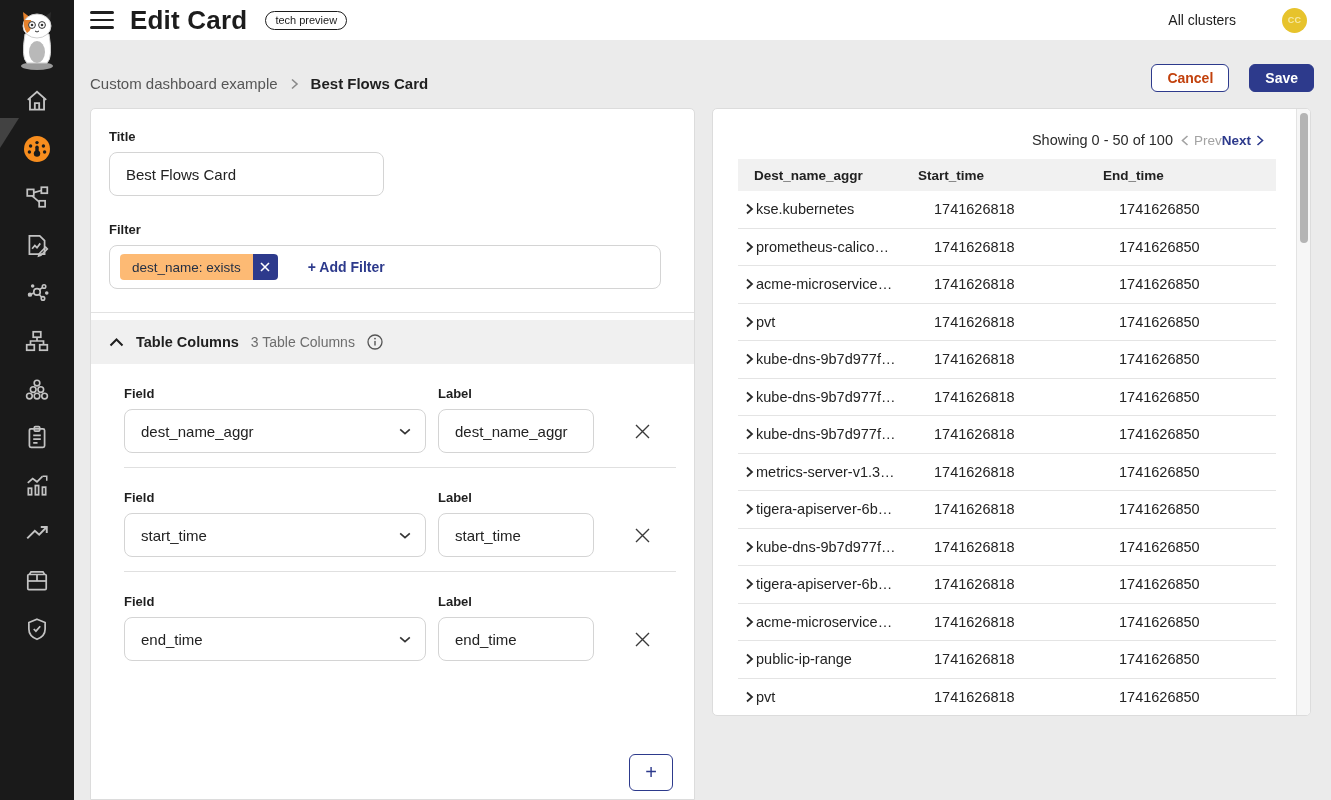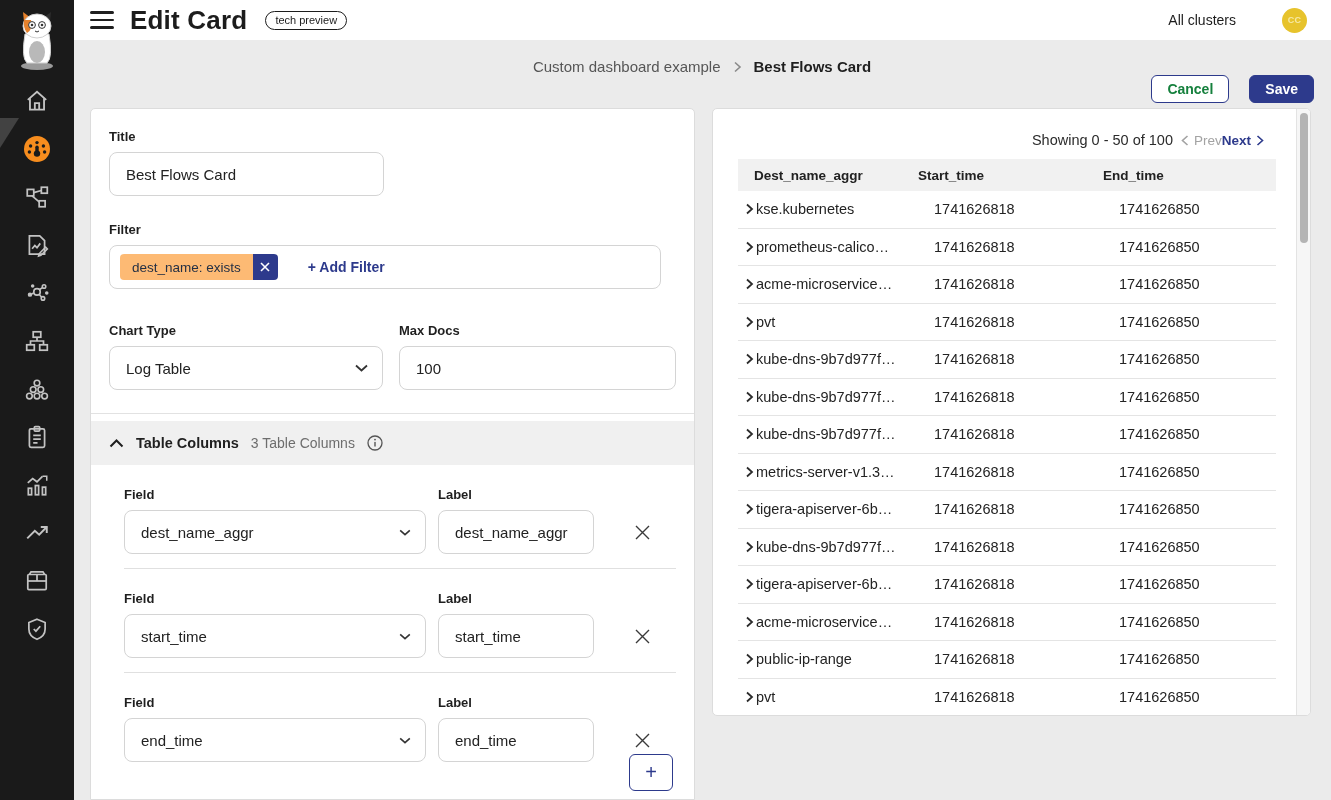--- a/index.html
+++ b/index.html
@@ -19,28 +19,28 @@
   .topbar { position:absolute; left:74px; top:0; right:0; height:40px; background:#ffffff; display:flex; align-items:center; }
   .hamburger { margin-left:16px; width:24px; height:18px; display:flex; flex-direction:column; justify-content:space-between; background:none; border:none; cursor:pointer; }
   .hamburger span { display:block; height:2.6px; background:#1f1f1f; border-radius:2px; }
   .page-title { margin-left:16px; font-size:26px; font-weight:800; letter-spacing:0.2px; color:#1c1c1c; }
   .tech-badge { margin-left:18px; border:1.3px solid #1c1c1c; border-radius:11px; padding:2px 9px 3px; font-size:11px; font-weight:500; color:#1c1c1c; }
   .topbar-right { margin-left:auto; display:flex; align-items:center; margin-right:24px; }
   .cluster-selector { font-size:14px; font-weight:500; color:#1c1c1c; cursor:pointer; margin-right:46px; }
   .avatar { width:25px; height:25px; border-radius:50%; background:#e7c32c; color:#f6e9a4; font-size:9px; font-weight:700; display:flex; align-items:center; justify-content:center; cursor:pointer; letter-spacing:0.3px; }
 
   
-  .crumb-row { position:absolute; left:90px; top:58px; right:17px; height:34px; display:flex; align-items:center;flex-direction:column; }
+  .crumb-row { position:absolute; left:90px; top:58px; right:17px; height:34px; display:flex; align-items:flex-end; }
   .breadcrumb { display:flex; align-items:center; gap:12px; }
   .crumb-parent { font-size:15px; color:#565656; cursor:pointer; }
   .crumb-sep { color:#8a8a8a; display:flex; }
   .crumb-current { font-size:15px; font-weight:700; color:#1f1f1f; }
   .crumb-actions { margin-left:auto; display:flex; gap:20px; }
   .btn { font-family:inherit; font-size:14px; font-weight:600; border-radius:6px; padding:5px 15px; cursor:pointer; }
-  .btn-cancel { background:#ffffff; border:1.5px solid #2d3a8c; color:#15803d; }
+  .btn-cancel { background:#ffffff; border:1.5px solid #2d3a8c; color:#c2410c; }
   .btn-save { background:#2d3a8c; border:1.5px solid #2d3a8c; color:#ffffff; }
 
   
   .editor-card { position:absolute; left:90px; top:108px; width:605px; height:692px; background:#ffffff; border:1px solid #dcdcdc; border-radius:5px 5px 0 0; padding:20px 18px 0; overflow:hidden; }
   .field-label { font-size:13px; font-weight:700; color:#1f1f1f; margin-bottom:8px; }
   .two-col { display:flex; gap:16px; }
   .col-a { width:275px; } .col-b { width:278px; }
   .text-input { width:100%; height:44px; border:1px solid #d4d4d4; border-radius:8px; padding:0 16px; font-family:inherit; font-size:15px; color:#222; background:#fff; outline:none; }
   .select { height:44px; border:1px solid #d4d4d4; border-radius:8px; padding:0 14px 0 16px; display:flex; align-items:center; justify-content:space-between; font-size:15px; color:#222; cursor:pointer; background:#fff; }
   .mt26 { margin-top:26px; } .mt34 { margin-top:34px; }
@@ -253,35 +253,20 @@
       <span class="chip-text">dest_name: exists</span>
       <button class="chip-x">
         <svg width="10" height="10" viewBox="0 0 10 10" stroke="#ffffff" stroke-width="1.6">
             <path d="M1 1 L9 9 M9 1 L1 9"></path>
           </svg>
       </button>
     </div>
     <button class="add-filter">+ Add Filter</button>
   </div>
 
-  <div class="two-col mt34">
-    <div class="col-a">
-      <div class="field-label">Chart Type</div>
-      <div class="select">
-        <span>Log Table</span>
-        <svg width="13" height="8" viewBox="0 0 13 8" fill="none" stroke="#333" stroke-width="1.8">
-            <path d="M1 1.5 L6.5 6.5 L12 1.5"></path>
-          </svg>
-      </div>
-    </div>
-    <div class="col-b">
-      <div class="field-label">Max Docs</div>
-      <input class="text-input" type="text" value="100" style="">
-    </div>
-  </div>
 
   <hr class="hr">
 
   <div class="tc-header">
     <svg width="15" height="9" viewBox="0 0 15 9" fill="none" stroke="#1f1f1f" stroke-width="2">
         <path d="M1.5 7.5 L7.5 1.5 L13.5 7.5"></path>
       </svg>
     <span class="tc-title">Table Columns</span>
     <span class="tc-count">3 Table Columns</span>
     <svg width="16" height="16" viewBox="0 0 16 16" fill="none">

